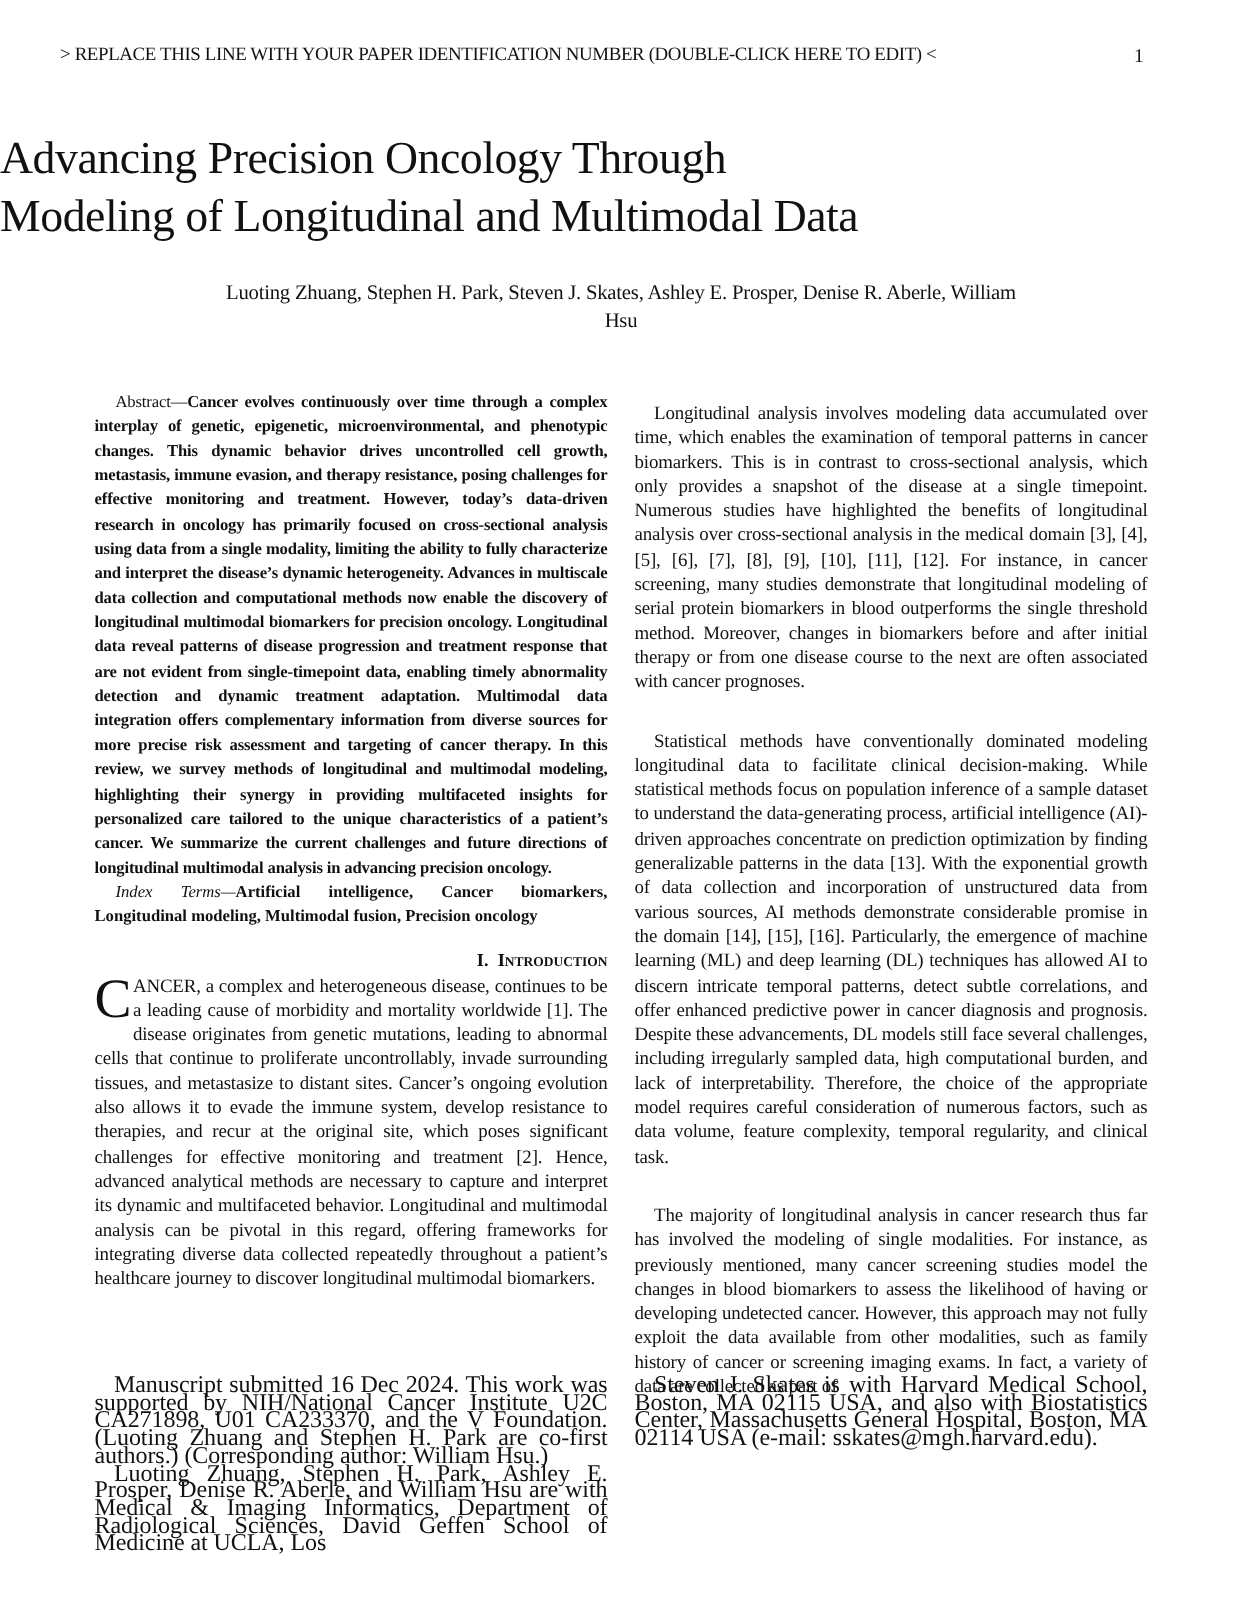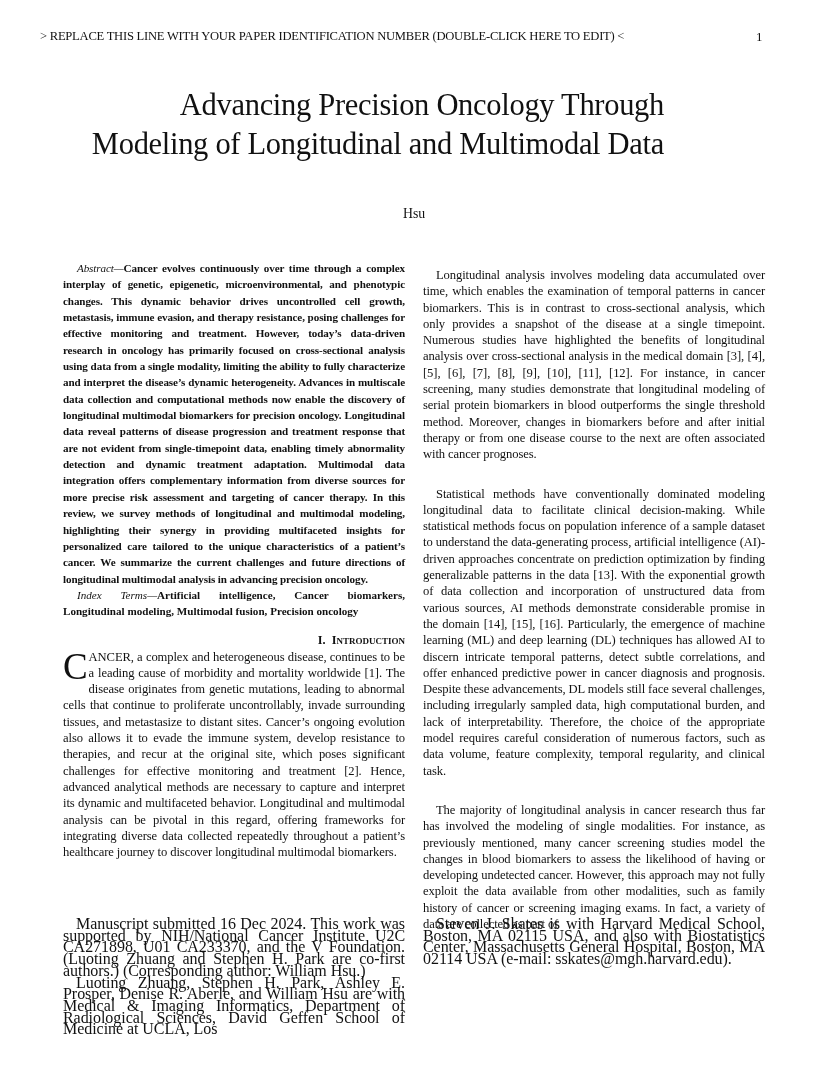--- a/index.html
+++ b/index.html
@@ -6,34 +6,34 @@
   html, body { width: 828px; height: 1072px; background: #ffffff; overflow: hidden; }
   body { position: relative; font-family: "Liberation Serif", "DejaVu Serif", serif; color: #111; }
 
   .running-header {
     position: absolute; top: 29px; left: 40px; width: 720px;
     font-size: 12.6px; letter-spacing: -0.25px; white-space: nowrap;
   }
   .page-number { position: absolute; top: 29px; left: 756px; font-size: 13px; }
 
   .title {
-    position: absolute; top: 86px; left: 0; width: 664px; text-align: right;
+    position: absolute; top: 86px; left: 0; width: 664px; text-align: left;
     font-size: 30.5px; line-height: 39px; letter-spacing: -0.3px; font-weight: normal;
   }
   .authors {
     position: absolute; top: 185px; left: 110px; width: 608px; text-align: center;
     font-size: 13.8px; line-height: 19px; letter-spacing: -0.15px;
   }
 
   .col { position: absolute; width: 330px; font-size: 12.2px; line-height: 16.35px; text-align: justify; }
   .col-left { left: 63px; top: 260px; width: 342px; }
   .col-right { left: 423px; top: 244px; width: 342px; }
 
   .abstract { font-weight: bold; font-size: 11.1px; line-height: 16.35px; text-indent: 14px; letter-spacing: -0.1px; }
-  .abstract .lead { font-style: italic; font-weight: normal; }
+  .abstract .lead { font-weight: normal; }
   .index-terms { font-weight: bold; font-size: 11.1px; line-height: 16.35px; text-indent: 14px; }
   .index-terms .lead { font-style: italic; font-weight: normal; }
 
   .section-heading {
     text-align: right; font-size: 12.2px; margin-top: 12px; margin-bottom: 1px; line-height: 16px;
   }
   .section-heading .sc { font-variant: small-caps; }
 
   .para { font-size: 12.6px; line-height: 16.3px; letter-spacing: -0.1px; }
   .para.indent { text-indent: 13px; margin-top: 23px; }
@@ -51,21 +51,21 @@
 
 <div class="running-header">&gt; REPLACE THIS LINE WITH YOUR PAPER IDENTIFICATION NUMBER (DOUBLE-CLICK HERE TO EDIT) &lt;</div>
 <div class="page-number">1</div>
 
 <h1 class="title">
   <span>Advancing Precision Oncology Through</span><br>
   <span>Modeling of Longitudinal and Multimodal Data</span>
 </h1>
 
 <div class="authors">
-  <br>
+  <span>Luoting Zhuang, Stephen H. Park, Steven J. Skates, Ashley E. Prosper, Denise R. Aberle, William</span><br>
   <span>Hsu</span>
 </div>
 
 <div class="col col-left">
   <p class="abstract"><span class="lead">Abstract</span><span class="lead">—</span><span>Cancer evolves continuously over time through a complex interplay of genetic, epigenetic, microenvironmental, and phenotypic changes. This dynamic behavior drives uncontrolled cell growth, metastasis, immune evasion, and therapy resistance, posing challenges for effective monitoring and treatment. However, today’s data-driven research in oncology has primarily focused on cross-sectional analysis using data from a single modality, limiting the ability to fully characterize and interpret the disease’s dynamic heterogeneity. Advances in multiscale data collection and computational methods now enable the discovery of longitudinal multimodal biomarkers for precision oncology. Longitudinal data reveal patterns of disease progression and treatment response that are not evident from single-timepoint data, enabling timely abnormality detection and dynamic treatment adaptation. Multimodal data integration offers complementary information from diverse sources for more precise risk assessment and targeting of cancer therapy. In this review, we survey methods of longitudinal and multimodal modeling, highlighting their synergy in providing multifaceted insights for personalized care tailored to the unique characteristics of a patient’s cancer. We summarize the current challenges and future directions of longitudinal multimodal analysis in advancing precision oncology.</span></p>
 
   <p class="index-terms"><span class="lead">Index Terms</span><span class="lead">—</span><span>Artificial intelligence, Cancer biomarkers, Longitudinal modeling, Multimodal fusion, Precision oncology</span></p>
 
   <h2 class="section-heading"><span>I.</span>&nbsp;&nbsp;<span class="sc">Introduction</span></h2>
 

